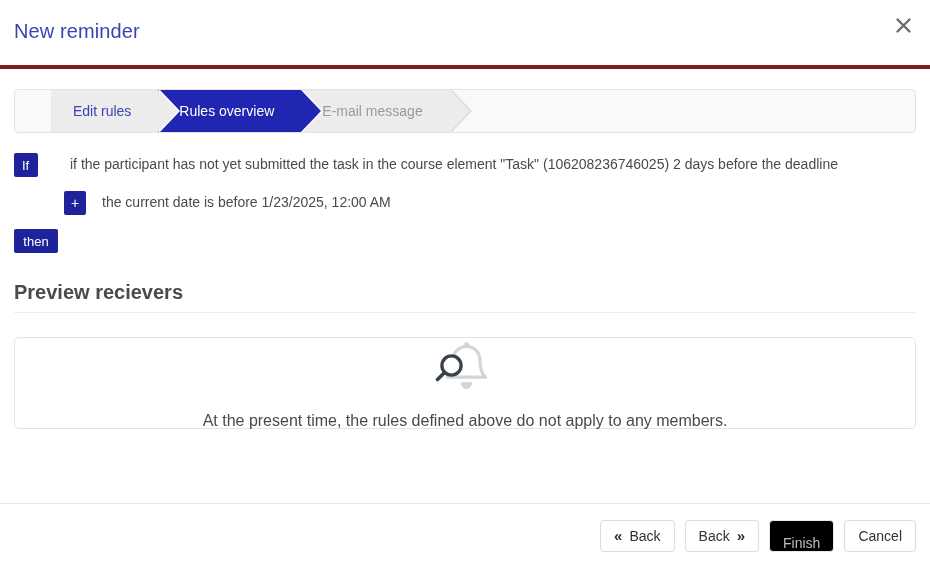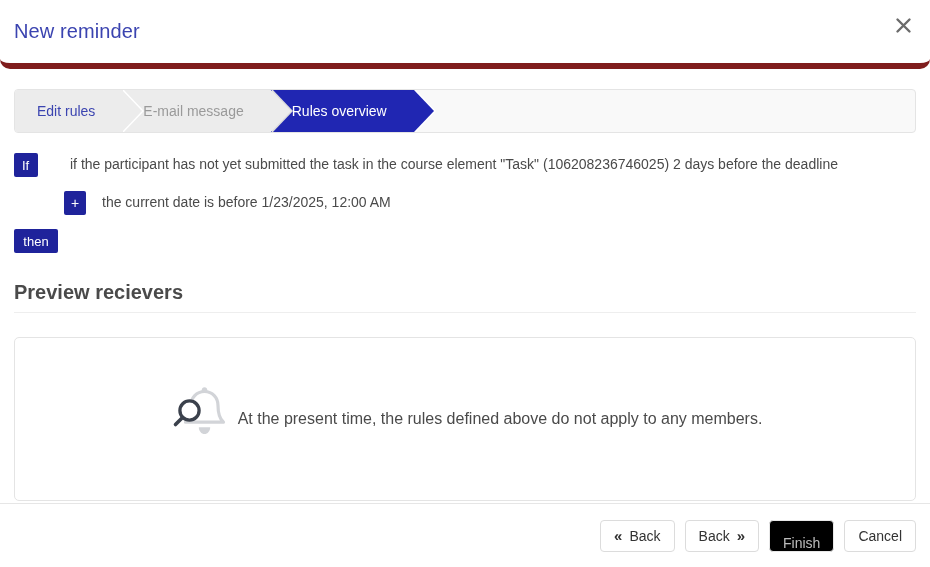--- a/index.html
+++ b/index.html
@@ -17,22 +17,21 @@
     background: #ffffff;
     display: flex;
     flex-direction: column;
   }
 
   
   .dialog-header {
     position: relative;
     height: 69px;
     flex: 0 0 69px;
-    border-bottom: 6px solid #7f1d1d;
-    border-radius: 10px;
+    border-bottom: 4px solid #7f1d1d;
   }
   .dialog-title {
     position: absolute;
     left: 14px;
     top: 20px;
     font-size: 20px;
     color: #3b44b0;
     font-weight: 400;
     letter-spacing: 0.1px;
     white-space: nowrap;
@@ -64,20 +63,21 @@
   .stepbar {
     position: relative;
     margin-top: 20px;
     height: 44px;
     background: #f9f9f9;
     border: 1px solid #e4e4e4;
     border-radius: 4px;
     overflow: hidden;
     display: flex;
     align-items: stretch;
+    padding-left: 36px;
   }
   .step {
     position: relative;
     display: flex;
     align-items: center;
     padding: 0 26px 0 22px;
     font-size: 14px;
     white-space: nowrap;
     cursor: pointer;
   }
@@ -180,26 +180,26 @@
   .preview-heading {
     margin-top: 28px;
     font-size: 20px;
     color: #4a4a4a;
     font-weight: 700;
     padding-bottom: 8px;
     border-bottom: 1px solid #eeeeee;
   }
   .preview-panel {
     margin-top: 24px;
-    height: 164px;
+    height: 92px;
     border: 1px solid #e4e4e4;
     border-radius: 5px;
     background: #ffffff;
     display: flex;
-    flex-direction: row;
+    flex-direction: column;
     align-items: center;
     justify-content: center;
   }
   .empty-icon {
     margin-bottom: 14px;
     line-height: 0;
   }
   .empty-text {
     font-size: 16px;
     color: #4a4a4a;
@@ -258,25 +258,25 @@
       </svg>
     </button>
   </div>
 
   <div class="dialog-body">
 
     <div class="stepbar">
       <div class="step done">
         <span class="step-label">Edit rules</span>
       </div>
+      <div class="step active">
+        <span class="step-label">Rules overview</span>
+      </div>
       <div class="step upcoming">
         <span class="step-label">E-mail message</span>
-      </div>
-      <div class="step active">
-        <span class="step-label">Rules overview</span>
       </div>
     </div>
 
     <div class="rules">
 
       <div class="rule-row">
         <span class="badge badge-if">If</span>
         <span class="rule-text">if the participant has not yet submitted the task in the course element "Task" (106208236746025) 2 days before the deadline</span>
       </div>
 

